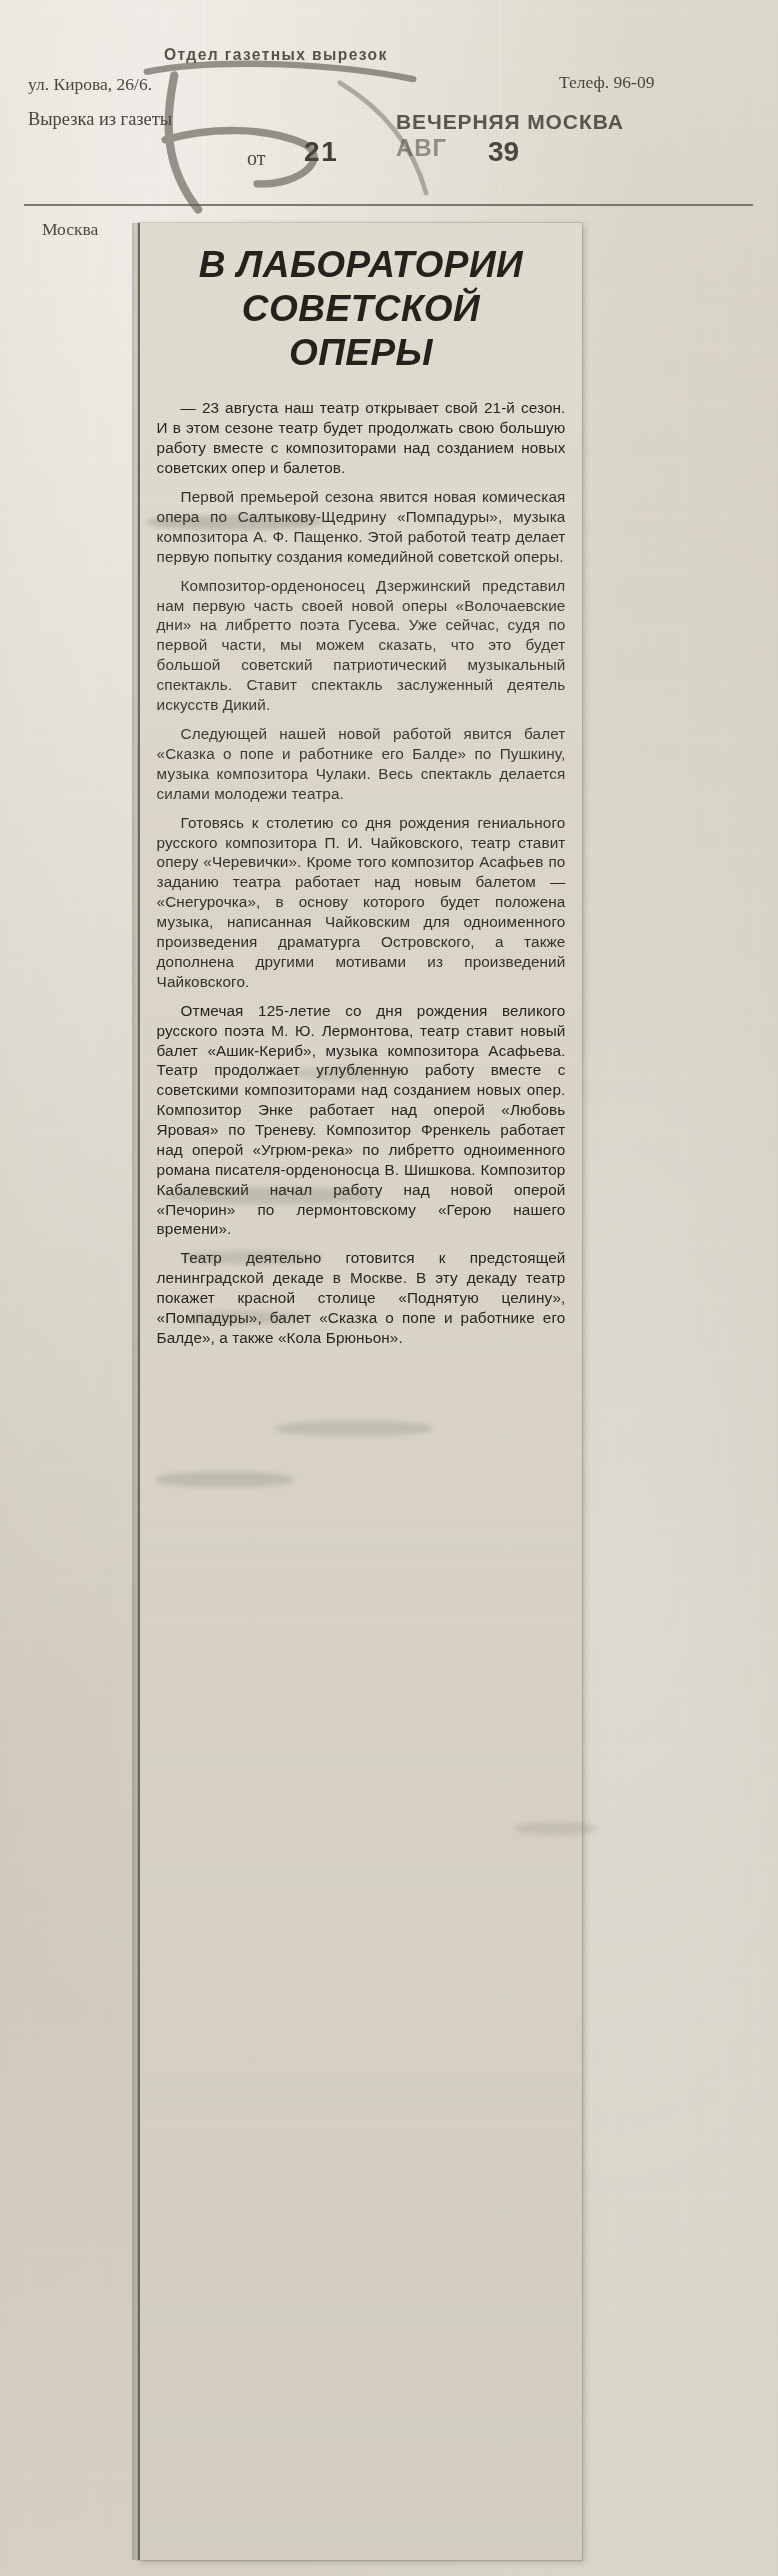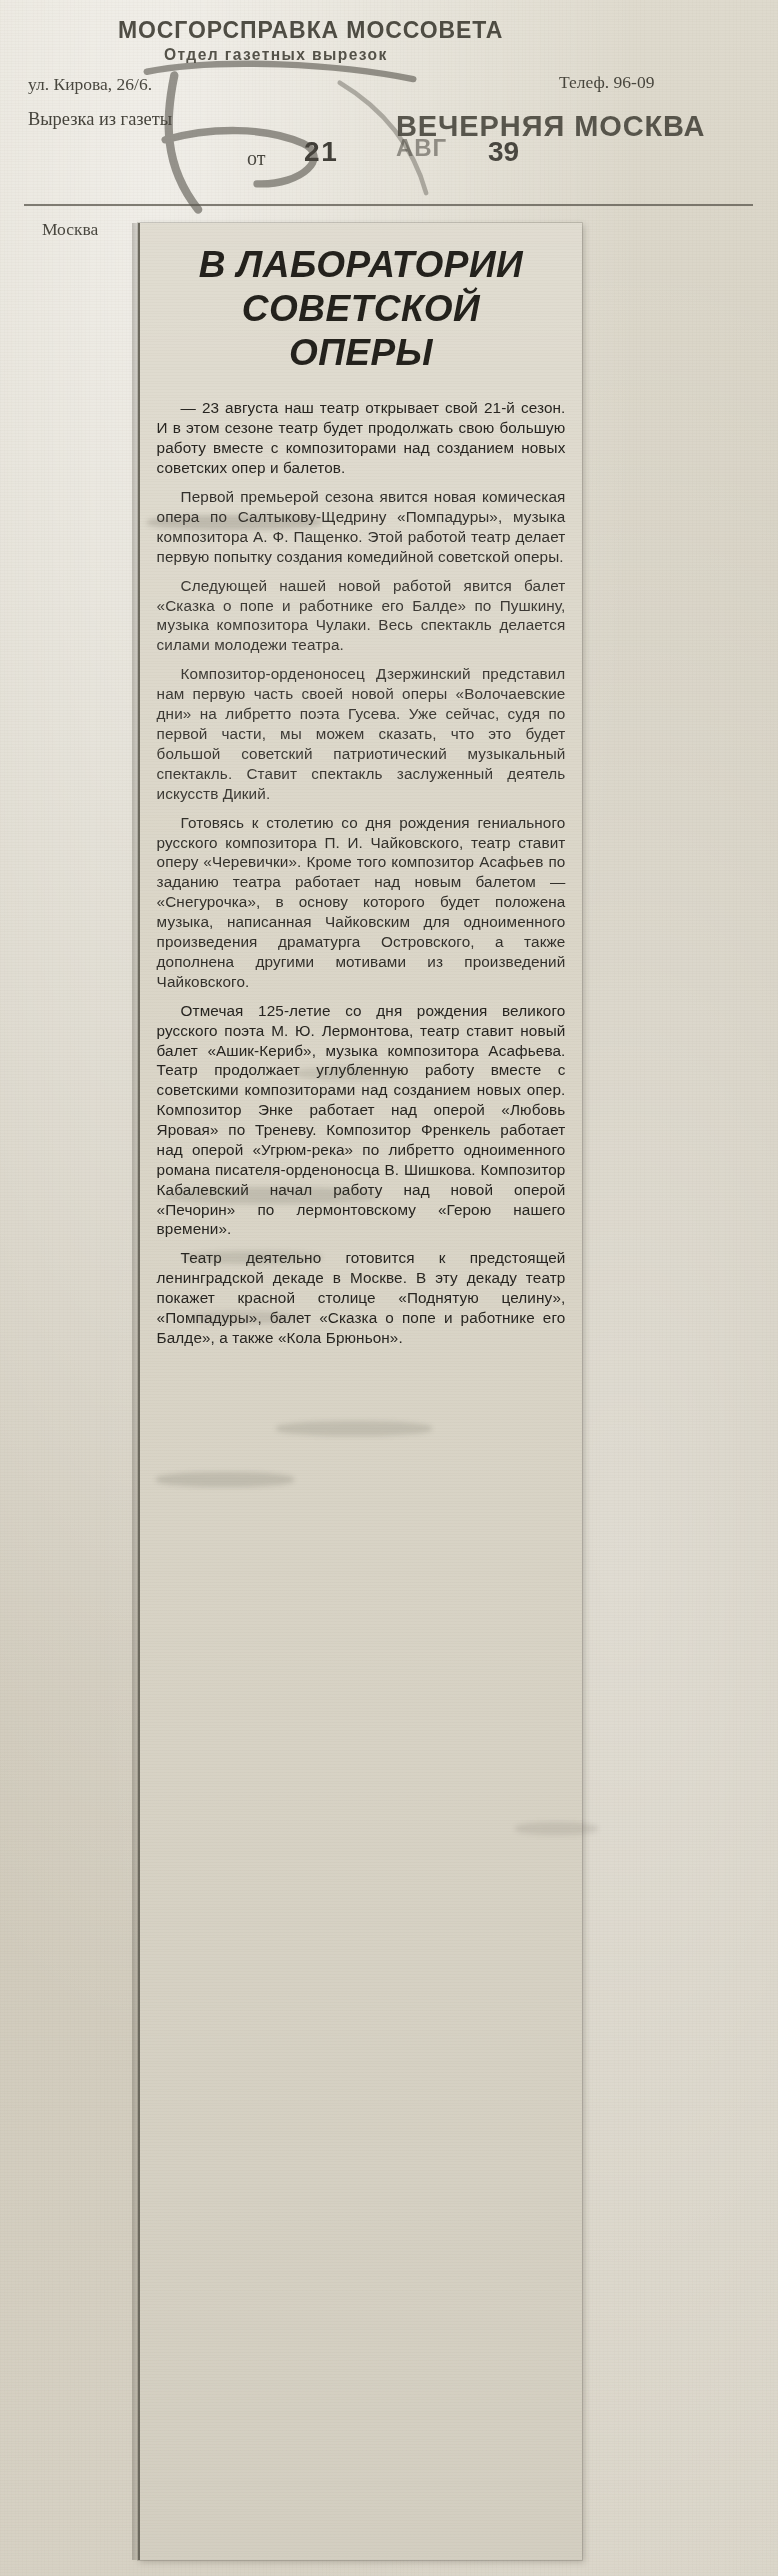--- a/index.html
+++ b/index.html
@@ -92,21 +92,21 @@
     font-size: 18.4px;
     color: #38362e;
     opacity: 0.92;
   }
   .lh-paper {
     position: absolute;
     left: 396px;
     top: 110px;
     font-family: "Liberation Sans", sans-serif;
     font-weight: bold;
-    font-size: 29px;
+    font-size: 21px;
     letter-spacing: 0.9px;
     color: #3a382f;
     opacity: 0.82;
   }
   .lh-from {
     position: absolute;
     left: 247px;
     top: 147px;
     font-family: "Liberation Serif", serif;
     font-size: 20px;
@@ -258,21 +258,20 @@
   }
 </style>
 </head>
 <body>
 
 <div id="page">
   <div id="paper"></div>
   <div id="grain"></div>
 
   <div id="letterhead">
-    <div class="lh-title">МОСГОРСПРАВКА МОССОВЕТА</div>
     <div class="lh-sub">Отдел газетных вырезок</div>
     <div class="lh-addr">ул. Кирова, 26/6.</div>
     <div class="lh-phone">Телеф. 96-09</div>
     <div class="lh-clip">Вырезка из газеты</div>
     <div class="lh-paper">ВЕЧЕРНЯЯ МОСКВА</div>
     <div class="lh-from">от</div>
     <div class="lh-date">21</div>
     <div class="lh-date-stamp">АВГ</div>
     <div class="lh-year">39</div>
 
@@ -292,22 +291,22 @@
   <div id="clipping">
     <div class="headline">
       <span class="l1">В ЛАБОРАТОРИИ</span>
       <span class="l2">СОВЕТСКОЙ</span>
       <span class="l3">ОПЕРЫ</span>
     </div>
 
     <div id="article">
       <p>— 23 августа наш театр открывает свой 21-й сезон. И в этом сезоне театр будет продолжать свою большую работу вместе с композиторами над созданием новых советских опер и балетов.</p>
       <p class="smudge-b">Первой премьерой сезона явится новая комическая опера по Салтыкову-Щедрину «Помпадуры», музыка композитора А. Ф. Пащенко. Этой работой театр делает первую попытку создания комедийной советской оперы.</p>
+      <p class="smudge-a">Композитор-орденоносец Дзержинский представил нам первую часть своей новой оперы «Волочаевские дни» на либретто поэта Гусева. Уже сейчас, судя по первой части, мы можем сказать, что это будет большой советский патриотический музыкальный спектакль. Ставит спектакль заслуженный деятель искусств Дикий.</p>
       <p class="smudge-a">Следующей нашей новой работой явится балет «Сказка о попе и работнике его Балде» по Пушкину, музыка композитора Чулаки. Весь спектакль делается силами молодежи театра.</p>
-      <p class="smudge-a">Композитор-орденоносец Дзержинский представил нам первую часть своей новой оперы «Волочаевские дни» на либретто поэта Гусева. Уже сейчас, судя по первой части, мы можем сказать, что это будет большой советский патриотический музыкальный спектакль. Ставит спектакль заслуженный деятель искусств Дикий.</p>
       <p class="smudge-b">Готовясь к столетию со дня рождения гениального русского композитора П. И. Чайковского, театр ставит оперу «Черевички». Кроме того композитор Асафьев по заданию театра работает над новым балетом — «Снегурочка», в основу которого будет положена музыка, написанная Чайковским для одноименного произведения драматурга Островского, а также дополнена другими мотивами из произведений Чайковского.</p>
       <p>Отмечая 125-летие со дня рождения великого русского поэта М. Ю. Лермонтова, театр ставит новый балет «Ашик-Кериб», музыка композитора Асафьева. Театр продолжает углубленную работу вместе с советскими композиторами над созданием новых опер. Композитор Энке работает над оперой «Любовь Яровая» по Треневу. Композитор Френкель работает над оперой «Угрюм-река» по либретто одноименного романа писателя-орденоносца В. Шишкова. Композитор Кабалевский начал работу над новой оперой «Печорин» по лермонтовскому «Герою нашего времени».</p>
       <p>Театр деятельно готовится к предстоящей ленинградской декаде в Москве. В эту декаду театр покажет красной столице «Поднятую целину», «Помпадуры», балет «Сказка о попе и работнике его Балде», а также «Кола Брюньон».</p>
     </div>
   </div>
 
   <div class="blot" id="b1"></div>
   <div class="blot" id="b2"></div>
   <div class="blot" id="b3"></div>
   <div class="blot" id="b4"></div>

